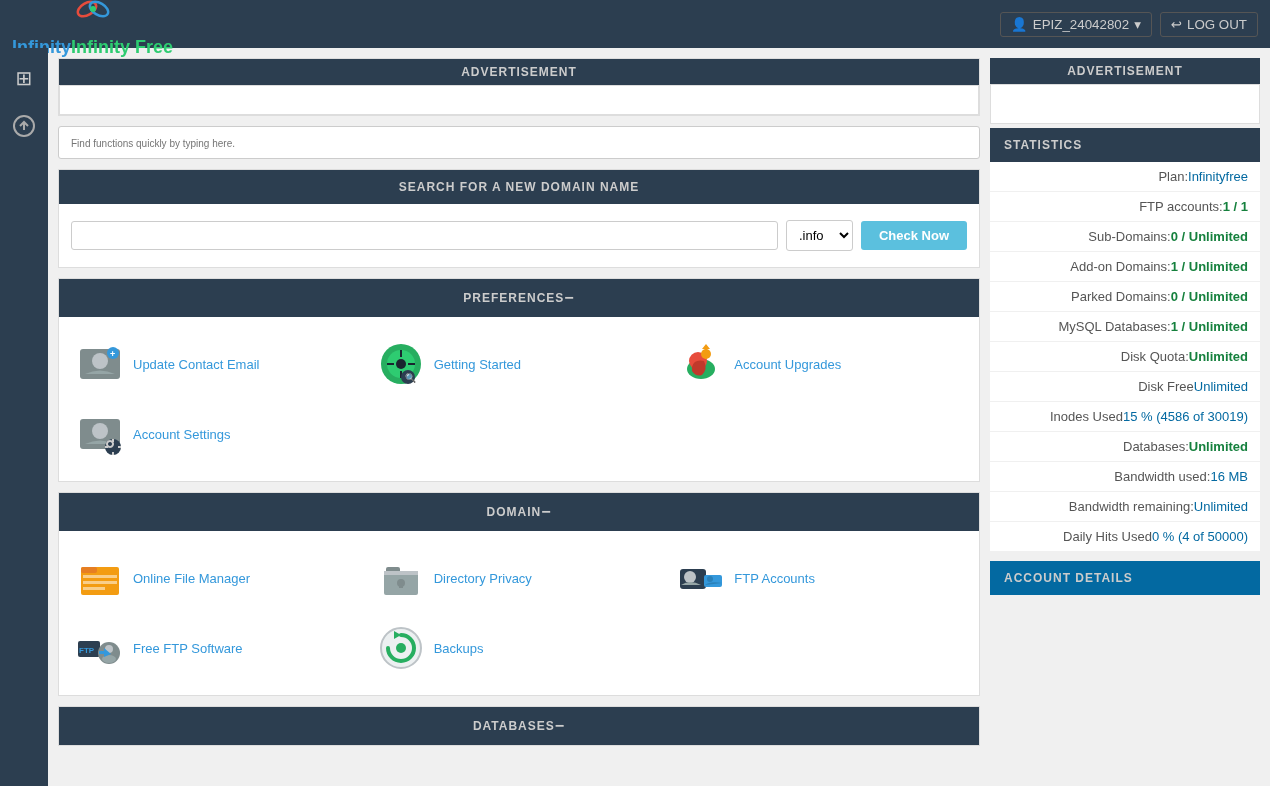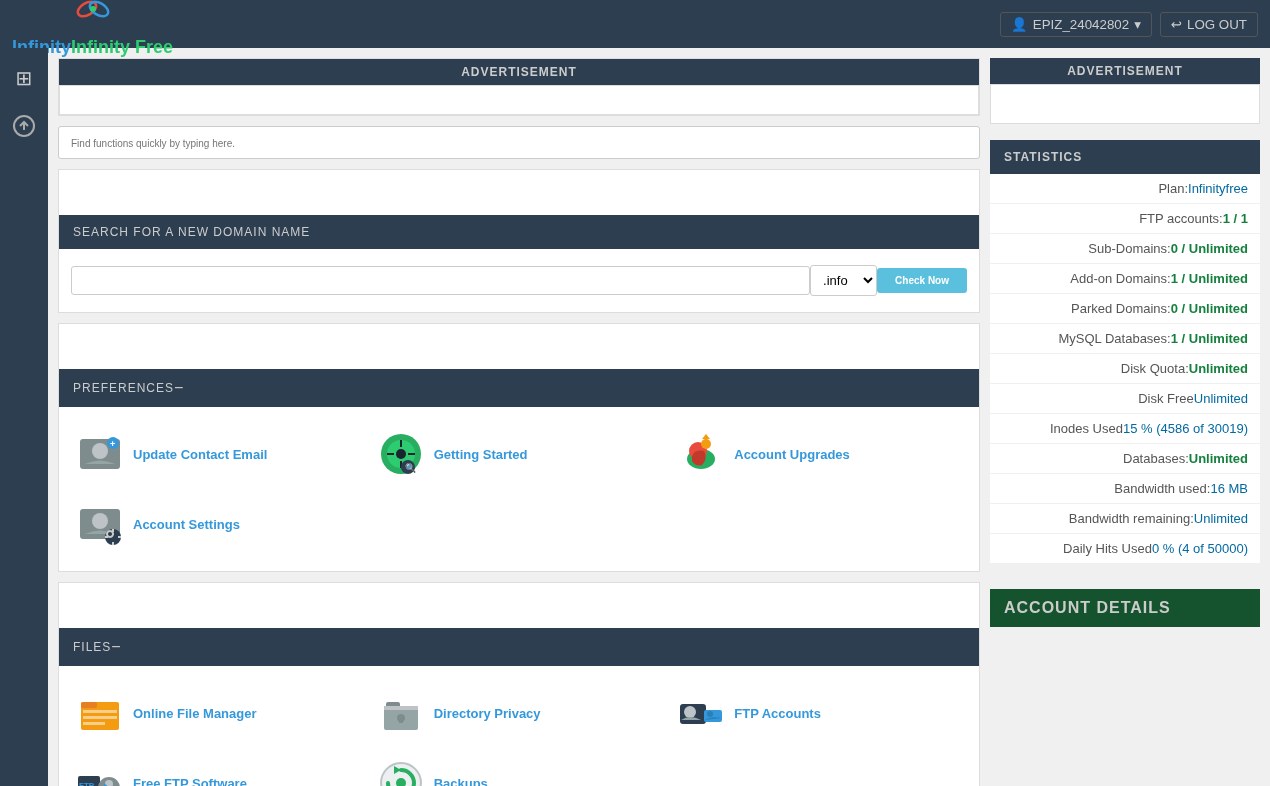--- a/index.html
+++ b/index.html
@@ -62,68 +62,67 @@
       background: #fff; border: 1px solid #ccc; border-radius: 3px; padding: 8px 12px;
     }
     .search-bar input {
       width: 100%; border: none; outline: none; font-size: 10px; color: #999;
     }
 
     
     .section { background: #fff; border: 1px solid #ddd; }
     .section-header {
       background: #2c3e50; color: #ccc; padding: 10px 14px; font-size: 12px;
-      font-weight: normal; letter-spacing: 1px; display: flex; justify-content: flex-start; align-items: center;
+      font-weight: bold; letter-spacing: 1px; display: flex; justify-content: center; align-items: center;
       cursor: pointer;
-      margin-top: 45px;
     }
     .section-header .collapse-btn { color: #ccc; font-size: 16px; cursor: pointer; }
     .section-body { padding: 16px 12px; }
 
     
     .domain-search-section { background: #fff; border: 1px solid #ddd; }
-    .domain-search-body { padding: 16px 12px; display: flex; align-items: center; }
+    .domain-search-body { padding: 16px 12px; display: flex; align-items: center; gap: 8px; }
     .domain-input {
       flex: 1; border: 1px solid #ccc; padding: 6px 10px; border-radius: 3px; font-size: 13px; outline: none;
     }
     .domain-select {
       border: 1px solid #ccc; padding: 6px 8px; border-radius: 3px; font-size: 13px; background: #fff; cursor: pointer;
     }
     .check-now-btn {
       background: #5bc0de; color: #fff; border: none; padding: 7px 18px; border-radius: 3px;
-      font-size: 10px; cursor: pointer; font-weight: bold;
+      font-size: 13px; cursor: pointer; font-weight: bold;
     }
 
     
     .grid-items { display: flex; flex-wrap: wrap; gap: 8px; }
     .grid-item {
       display: flex; align-items: center; gap: 8px; width: calc(33.33% - 6px);
       padding: 6px 4px; cursor: pointer;
     }
     .grid-item-icon { width: 50px; height: 50px; flex-shrink: 0; }
-    .grid-item a { color: #3498db; text-decoration: none; font-size: 13px; font-weight: bold; }
+    .grid-item a { color: #3498db; text-decoration: none; font-size: 13px; }
 
     
     .stats-header {
       background: #2c3e50; color: #ccc; padding: 10px 14px; font-size: 12px;
       font-weight: bold; letter-spacing: 1px;
     }
     .stats-body { background: #fff; }
     .stats-row {
       display: flex; justify-content: flex-end; padding: 7px 12px;
       border-bottom: 1px solid #f0f0f0; font-size: 13px;
     }
     .stats-row:last-child { border-bottom: none; }
     .stats-label { color: #555; }
     .stats-value { color: #15803d; font-weight: bold; }
     .stats-value-plain { color: #0369a1; }
 
     .account-details-header {
-      background: #14532d; color: #ccc; padding: 10px 14px; font-size: 16px;
-      font-weight: bold; letter-spacing: 1px; margin-top: 26px;
+      background: #0369a1; color: #ccc; padding: 10px 14px; font-size: 12px;
+      font-weight: bold; letter-spacing: 1px; margin-top: 10px;
     }
 
     .right-ad-box { background: #2c3e50; color: #ccc; font-size: 12px; text-align: center; padding: 6px 12px; font-weight: bold; letter-spacing: 1px; }
     .right-ad-content { background: #fff; min-height: 40px; border: 1px solid #ddd; }
   </style>
 </head>
 <body>
 
 <nav class="topnav">
   <div class="topnav-left">
@@ -261,21 +260,21 @@
               </div>
               <a href="#">Account Settings</a>
             </div>
 
           </div>
         </div>
       </div>
 
       <div class="section">
         <div class="section-header">
-          <span>FILES</span>
+          <span>DOMAIN</span>
           <span class="collapse-btn">−</span>
         </div>
         <div class="section-body">
           <div class="grid-items">
 
             <div class="grid-item">
               <div class="grid-item-icon">
                 <svg width="50" height="50" viewBox="0 0 50 50">
                   <rect x="6" y="14" width="38" height="28" rx="2" fill="#f39c12"></rect>
                   <rect x="6" y="14" width="16" height="6" rx="2" fill="#e67e22"></rect>
@@ -356,21 +355,21 @@
 
     <div class="right-panel">
 
       <div>
         <div class="right-ad-box">
           <span>ADVERTISEMENT</span>
         </div>
         <div class="right-ad-content"></div>
       </div>
 
-      <div style="margin-top:16px;">
+      <div style="margin-top:4px;">
         <div class="stats-header">
           <span>STATISTICS</span>
         </div>
         <div class="stats-body">
 
           <div class="stats-row">
             <span class="stats-label">Plan:</span>
             <span class="stats-value-plain">Infinityfree</span>
           </div>
           <div class="stats-row">

